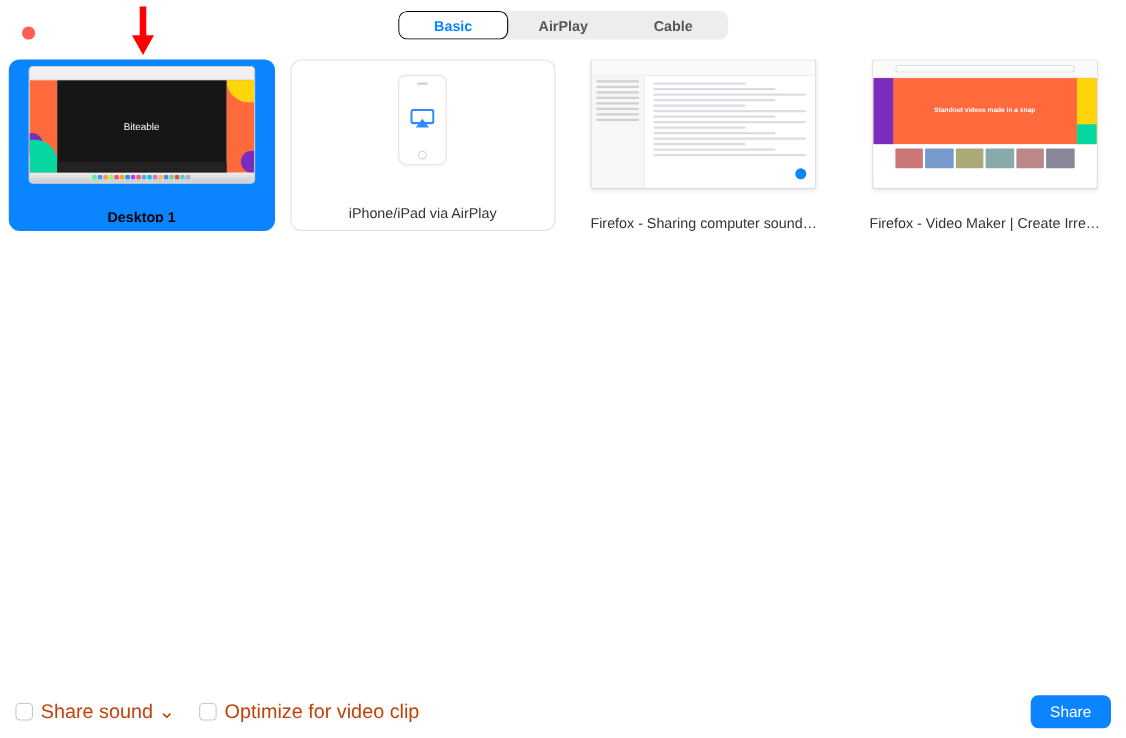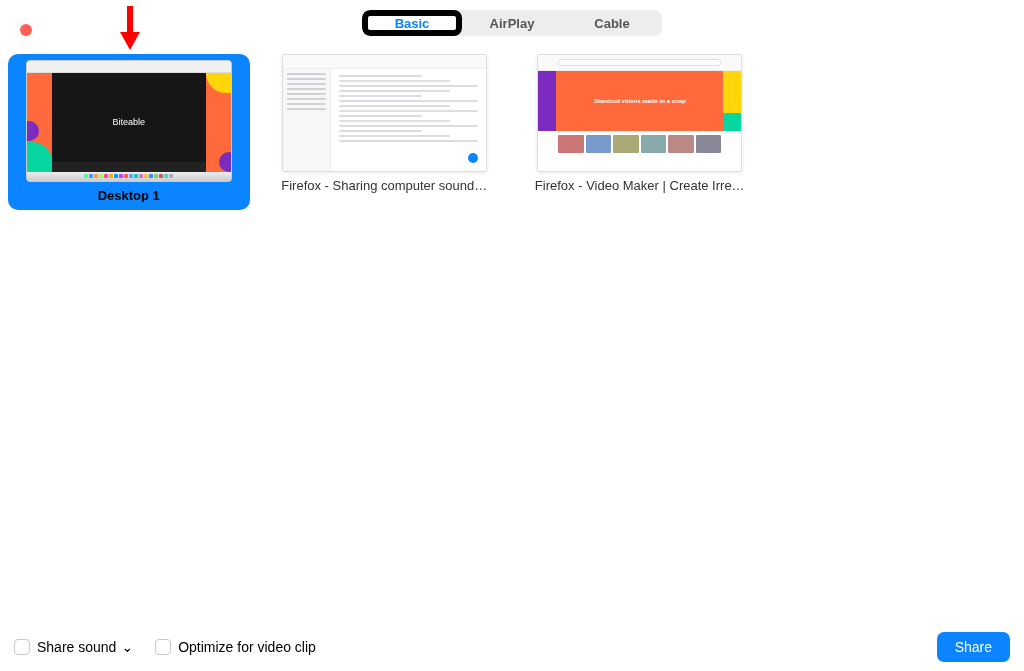--- a/index.html
+++ b/index.html
@@ -40,21 +40,21 @@
       align-items: center;
       justify-content: center;
       width: 100px;
       font-size: 13px;
       font-weight: 600;
       color: #555;
       cursor: pointer;
     }
     .tabbar .tab.active {
       background: #fff;
-      border: 6px solid #000000;
+      border: 1px solid #000000;
       border-radius: 8px;
       color: #0b84ff;
       margin: 0px;
     }
     .grid {
       position: absolute;
       top: 54px;
       left: 8px;
       right: 8px;
       display: grid;
@@ -66,20 +66,21 @@
       border-radius: 10px;
       height: 156px;
       display: flex;
       flex-direction: column;
       align-items: center;
       justify-content: flex-end;
       padding-bottom: 8px;
       cursor: pointer;
       overflow: hidden;
       background:#fff;
+      gap:17px;
     }
     .tile.window-tile {
       border: none;
       justify-content: flex-start;
       padding-bottom:0;
     }
     .tile.selected {
       background: #0b84ff;
       border: none;
     }
@@ -203,21 +204,21 @@
       display:flex;
       align-items:center;
       padding:0 14px;
     }
     .checkbox{
       display:flex;align-items:center;gap:7px;margin-right:22px;cursor:pointer;
     }
     .checkbox .box{
       width:16px;height:16px;border:1px solid #c7c7cf;border-radius:4px;background:#fff;
     }
-    .checkbox span{font-size:14px;color:#000000;}
+    .checkbox span{font-size:18px;color:#c2410c;}
     .chev{font-size:9px;color:#666;margin-left:-2px;}
     .share-btn{
       margin-left:auto;
       background:#0b84ff;color:#ffffff;
       border:none;border-radius:7px;
       font-size:14px;font-weight:500;
       padding:7px 18px;cursor:pointer;
     }
   </style>
 </head>
@@ -271,20 +272,33 @@
           <i style="background:#7c7"></i>
         <i style="background:#c55"></i>
           <i style="background:#5cc"></i>
           <i style="background:#aac"></i>
       </div>
     </div>
     <div class="label">Desktop 1</div>
   </div>
 
 
+  <div class="tile">
+    <div class="thumb-center">
+      <div class="device">
+        <div class="speaker"></div>
+        <svg class="airplay-glyph" width="22" height="18">
+          <rect x="1" y="1" width="20" height="12" rx="2" fill="none" stroke="#2b8bff" stroke-width="2"></rect>
+          <polygon points="11,9 17,17 5,17" fill="#2b8bff"></polygon>
+        </svg>
+        <div class="homebtn"></div>
+      </div>
+    </div>
+    <div class="label">iPhone/iPad via AirPlay</div>
+  </div>
 
 
   <div class="tile window-tile">
     <div class="thumb-firefox2">
       <div class="chrome"></div>
       <div class="body">
         <div class="sidebar">
           <div class="ln"></div>
             <div class="ln"></div>
             <div class="ln"></div>

